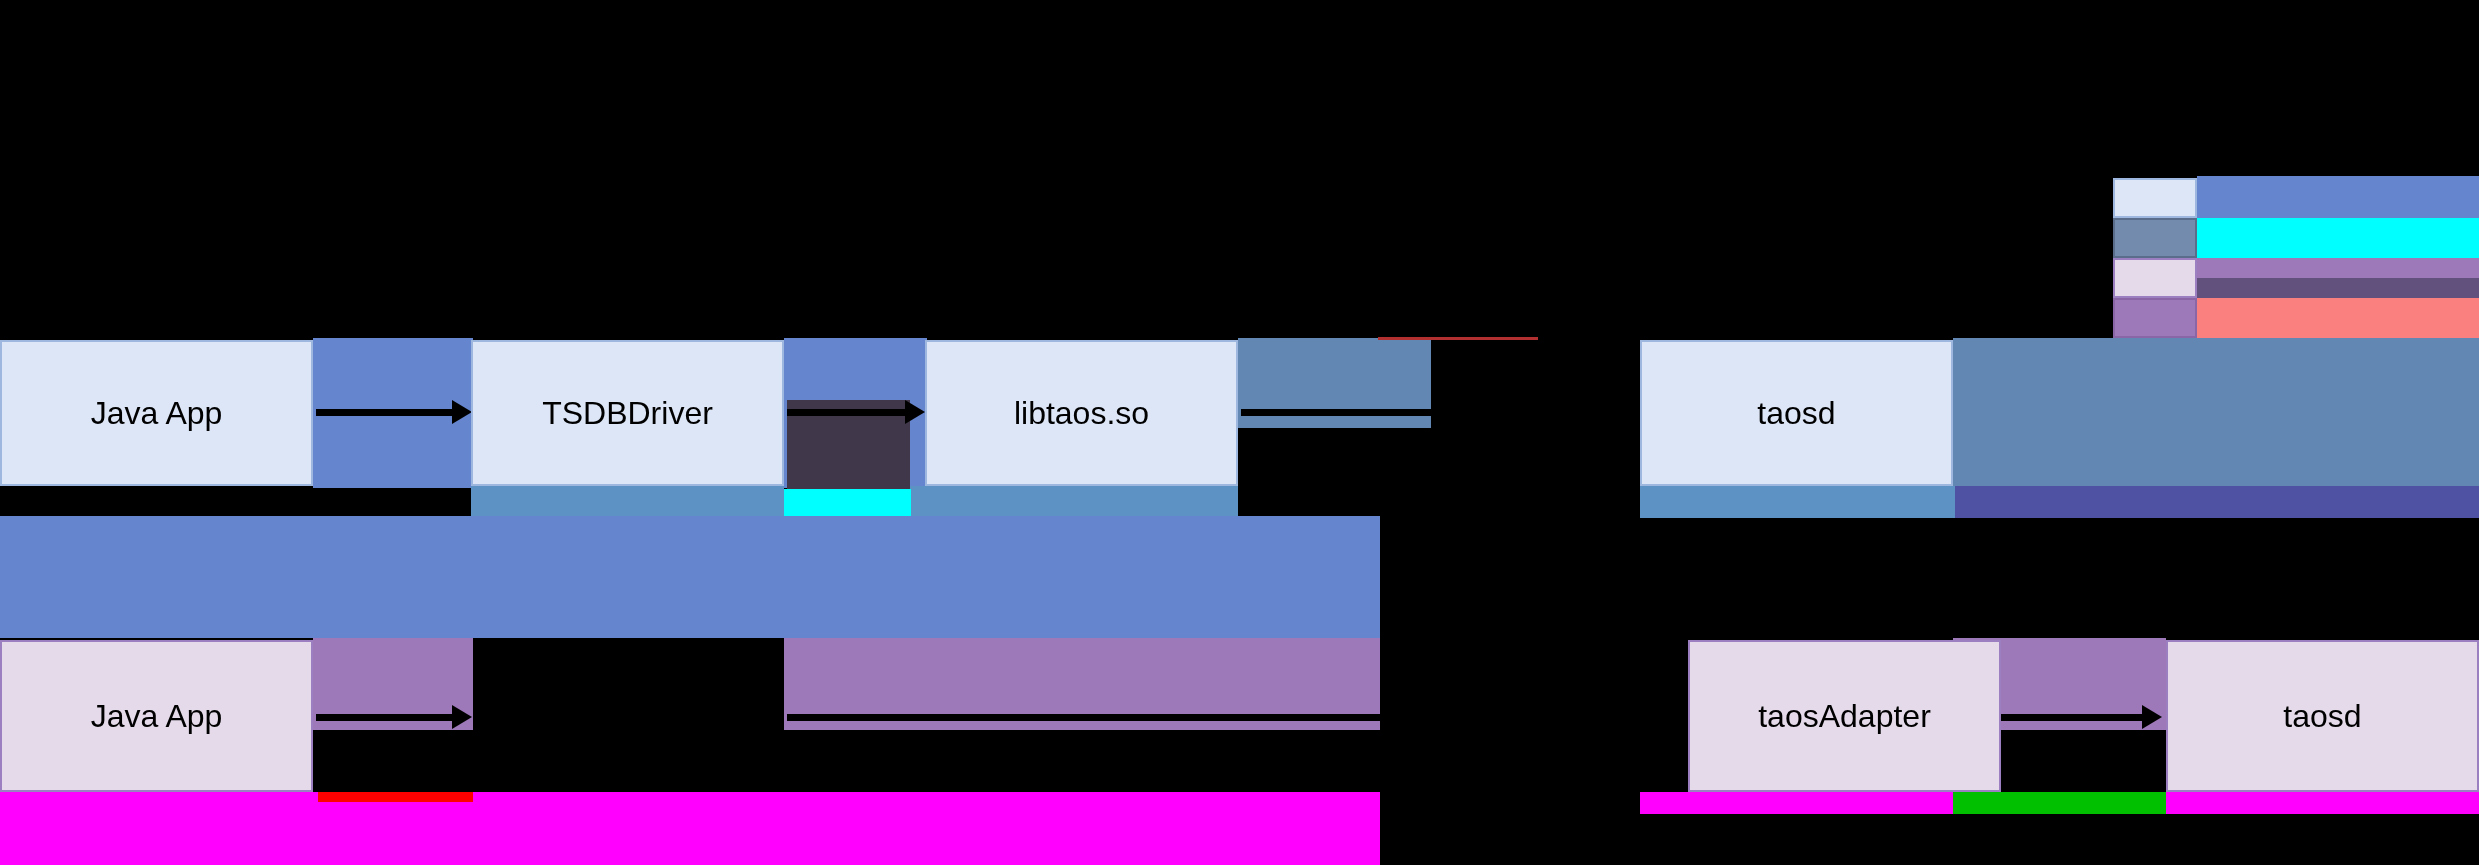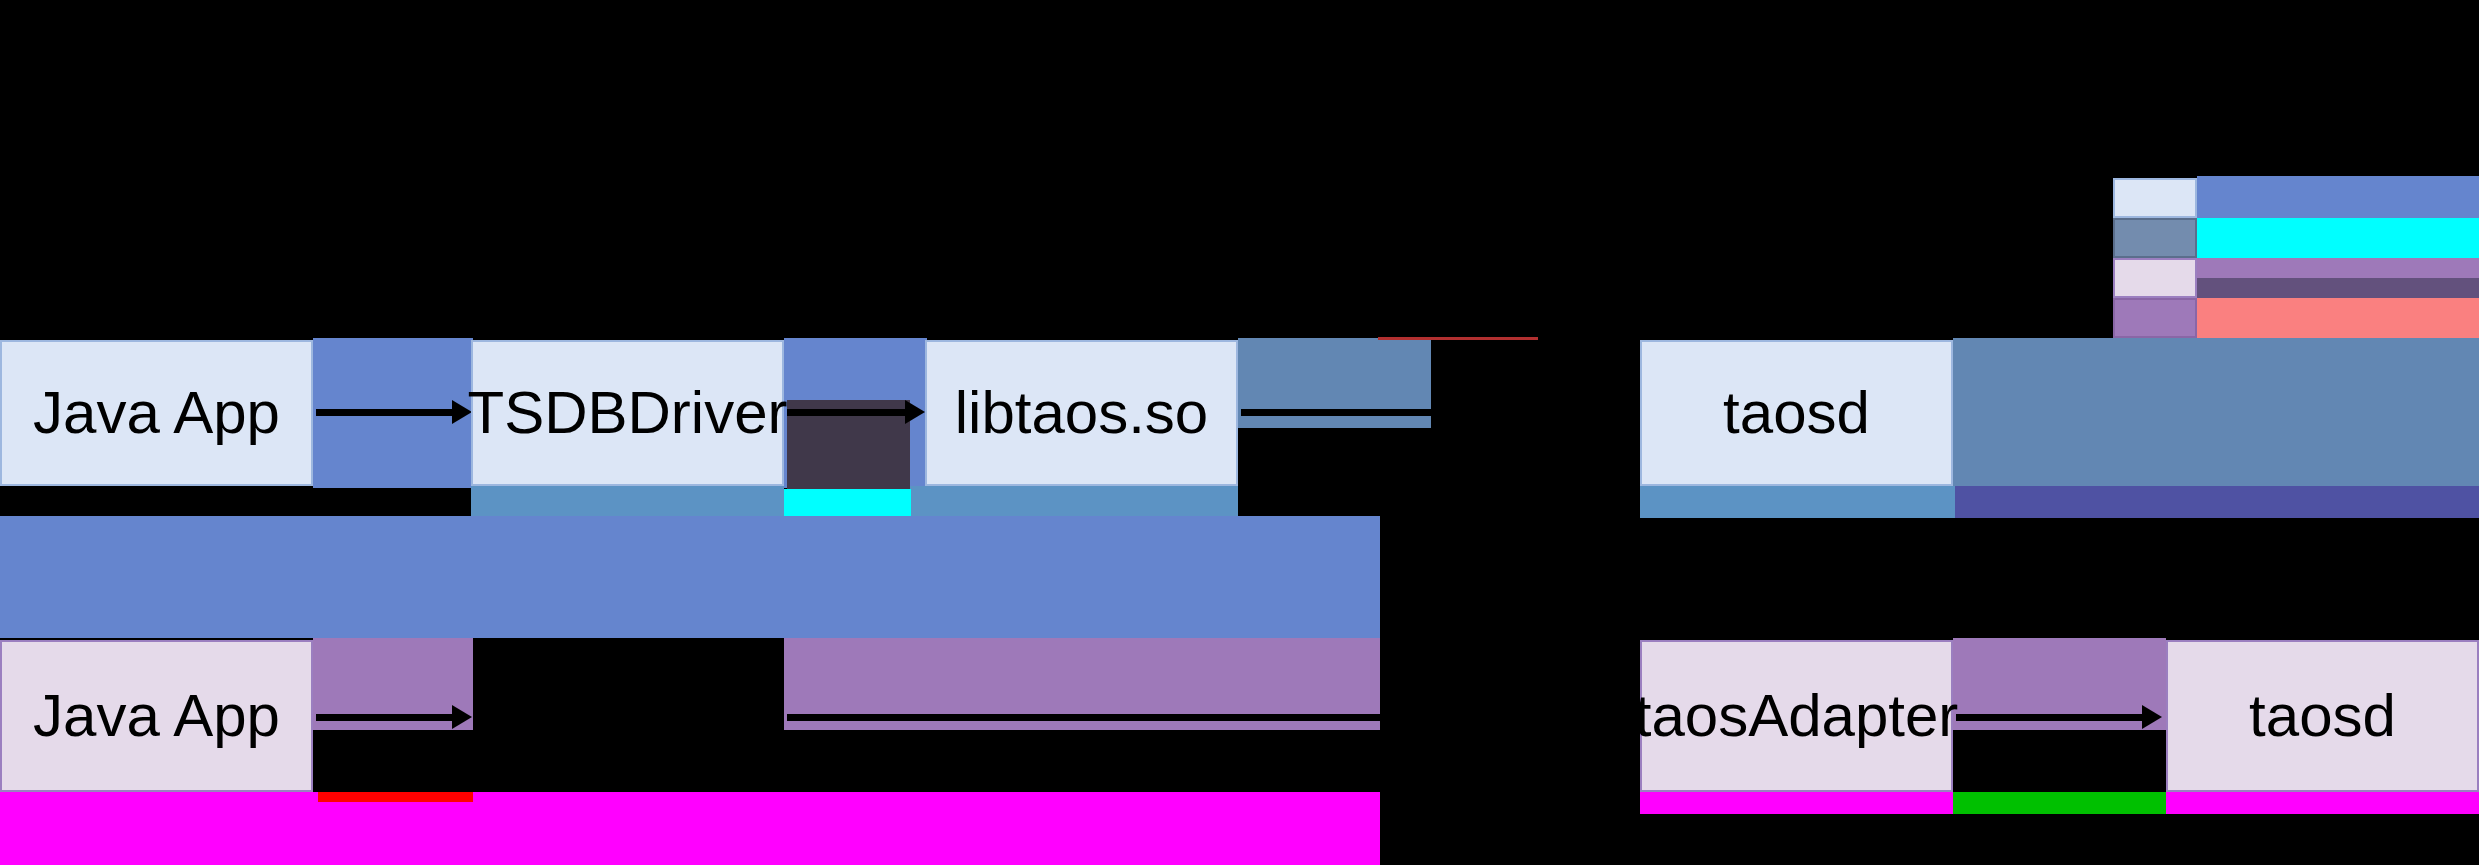--- a/index.html
+++ b/index.html
@@ -17,21 +17,21 @@
   
   .abs{position:absolute;}
 
   
   .node{
     position:absolute;
     box-sizing:border-box;
     display:flex;
     align-items:center;
     justify-content:center;
-    font-size:60px;
+    font-size:32px;
     line-height:1;
     color:#000000;
     white-space:nowrap;
   }
   .node.blue{
     background:#DCE6F6;
     border:2px solid #9DB7DF;
   }
   .node.purple{
     background:#E5DAEA;
@@ -136,21 +136,21 @@
 
   <div class="node blue" style="left:1640px;top:340px;width:313px;height:146px;">
     <span>taosd</span>
   </div>
 
   <div class="node purple" style="left:0px;top:640px;width:313px;height:152px;">
     <span>Java App</span>
   </div>
 
 
-  <div class="node purple" style="left:1640px;top:640px;width:313px;height:152px;align-items:center;">
+  <div class="node purple" style="left:1688px;top:640px;width:313px;height:152px;align-items:center;">
     <span>taosAdapter</span>
   </div>
 
   <div class="node purple" style="left:2166px;top:640px;width:313px;height:152px;">
     <span>taosd</span>
   </div>
 
   <div class="abs" style="left:2113px;top:178px;width:366px;height:160px;">
 
     <div class="legend-swatch" style="left:0px;top:0px;width:84px;height:40px;background:#DCE6F6;border:2px solid #9DB7DF;"></div>

